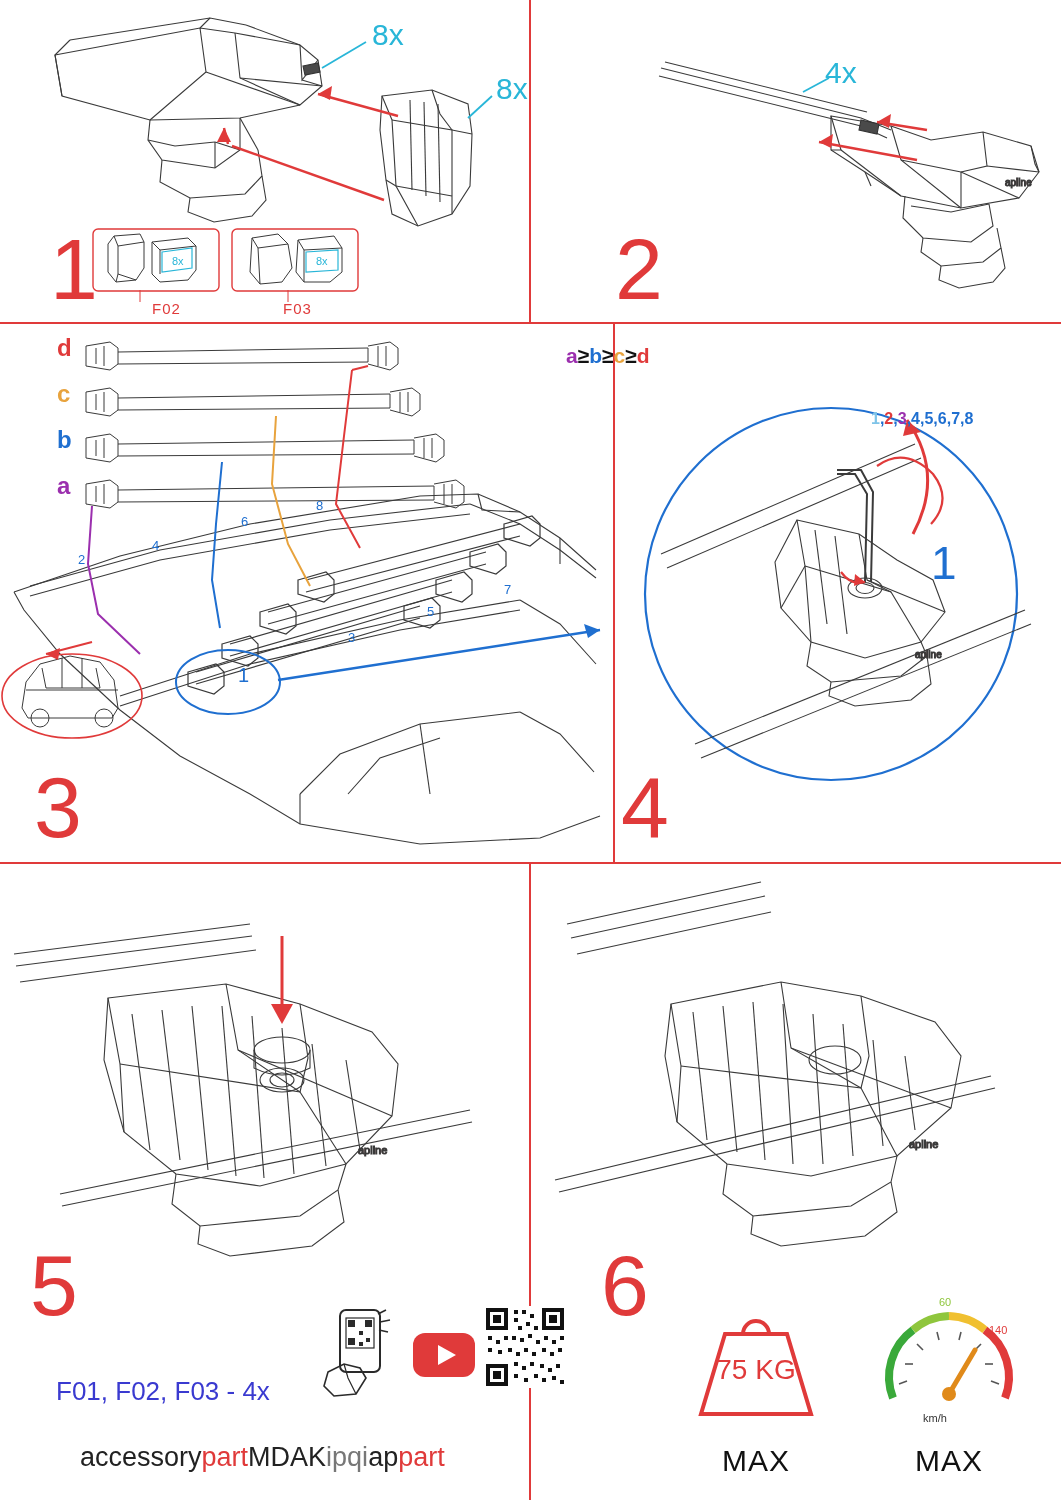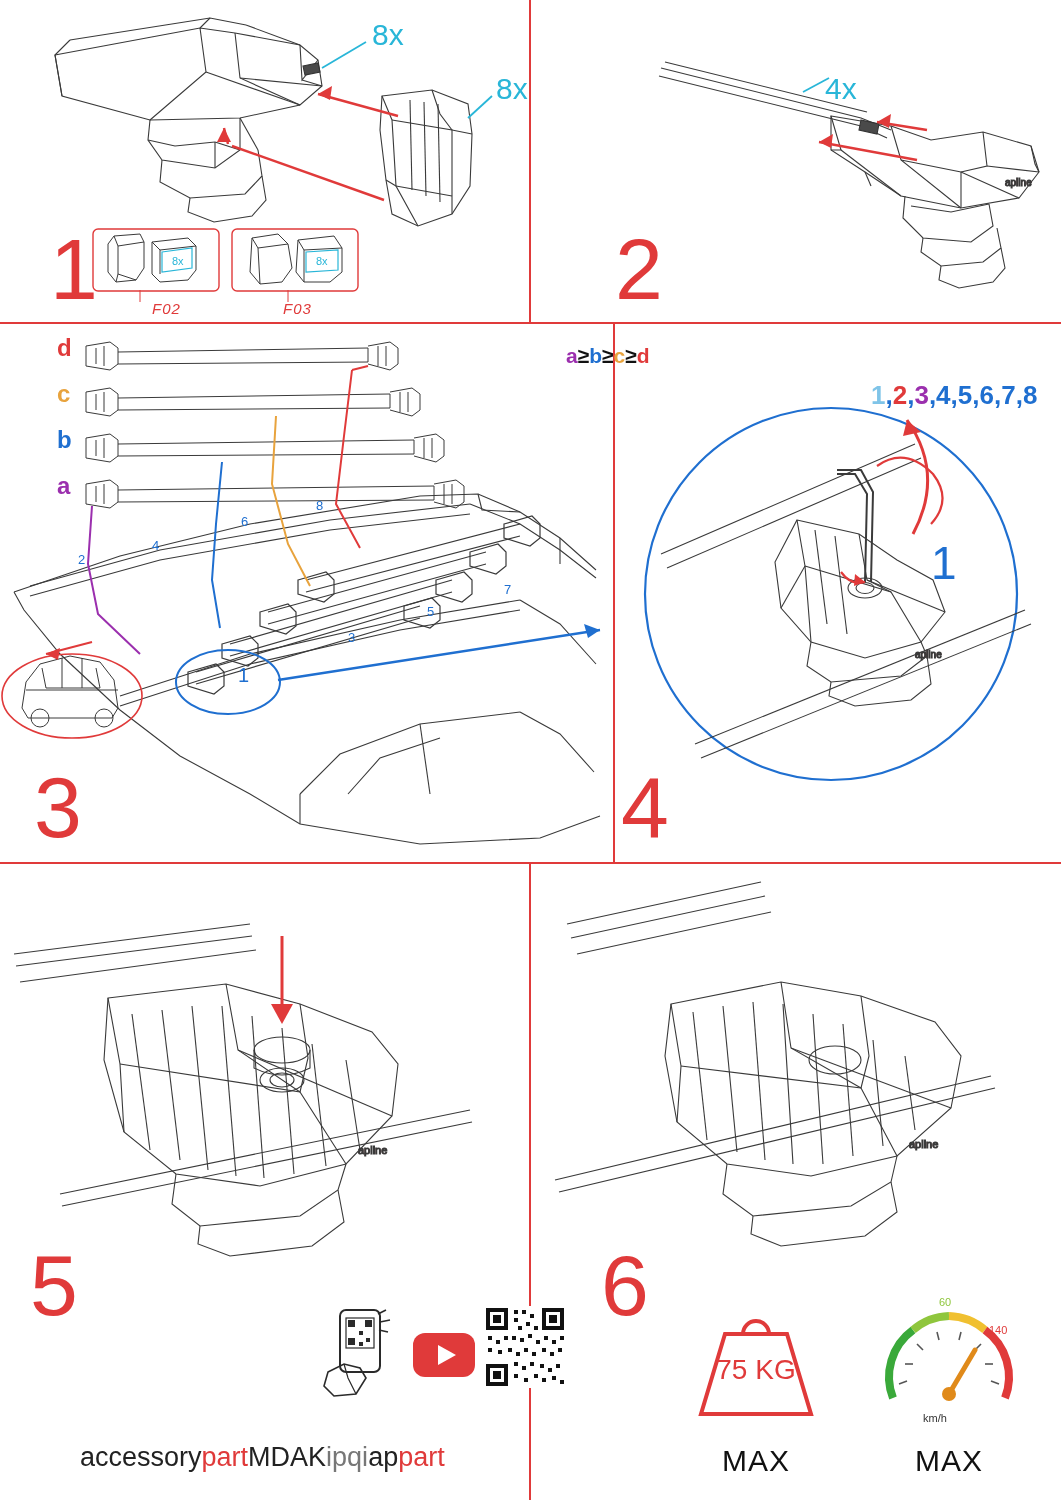--- a/index.html
+++ b/index.html
@@ -10,25 +10,25 @@
   .stepnum{position:absolute;font-family:"Liberation Sans",sans-serif;color:#e03a3a;font-weight:400;line-height:1;}
   .bignum{font-size:86px;}
   svg{display:block;overflow:visible;}
   .qty{position:absolute;color:#29b6d8;font-size:30px;font-family:"Liberation Sans",sans-serif;}
   .letter{position:absolute;font-size:24px;font-weight:bold;font-family:"Liberation Sans",sans-serif;}
   .la{color:#9b2fae;}
   .lb{color:#1f6fd0;}
   .lc{color:#e8a33d;}
   .ld{color:#e03a3a;}
   .ineq{position:absolute;font-size:21px;font-weight:bold;font-family:"Liberation Sans",sans-serif;}
-  .seq{position:absolute;font-size:26px;font-weight:bold;color:#1f6fd0;font-family:"Liberation Sans",sans-serif;}
+  .seq{position:absolute;font-size:16px;font-weight:bold;color:#1f6fd0;font-family:"Liberation Sans",sans-serif;margin-top:30px;}
   .posn{position:absolute;font-size:13px;color:#1f6fd0;font-family:"Liberation Sans",sans-serif;}
   .circnum{position:absolute;font-size:20px;color:#1f6fd0;font-family:"Liberation Sans",sans-serif;}
   .bigcirc1{position:absolute;font-size:46px;color:#1f6fd0;font-family:"Liberation Sans",sans-serif;}
-  .boxlabel{position:absolute;font-size:15px;color:#e03a3a;letter-spacing:1px;font-family:"Liberation Sans",sans-serif;font-style:italic;}
+  .boxlabel{position:absolute;font-size:15px;color:#e03a3a;letter-spacing:1px;font-family:"Liberation Sans",sans-serif;}
   .kitline{position:absolute;font-size:26px;color:#3a3ad0;font-family:"Liberation Sans",sans-serif;}
   .brandrow{position:absolute;display:flex;align-items:center;}
   .brand{font-size:27px;color:#222;font-family:"Liberation Sans",sans-serif;}
   .brand .red{color:#e03a3a;}
   .maxlabel{position:absolute;font-size:30px;color:#111;font-family:"Liberation Sans",sans-serif;letter-spacing:1px;}
   .kgtext{position:absolute;font-size:28px;color:#e03a3a;font-family:"Liberation Sans",sans-serif;}
   .gaugetxt{position:absolute;font-size:11px;font-family:"Liberation Sans",sans-serif;}
   .logo-ap{font-size:27px;color:#222;}
   .logo-ap .li{color:#e03a3a;}
 </style>
@@ -169,21 +169,21 @@
       </g>
       <g fill="#e03a3a">
         <path d="M346 122 L360 114 L358 128 Z"></path>
         <path d="M288 142 L302 134 L300 148 Z"></path>
       </g>
 
       <g stroke="#29b6d8" stroke-width="1.8" fill="none">
         <path d="M272 92 L298 78"></path>
       </g>
     </svg>
-    <div class="qty" style="left:294px;top:72px;">4x</div>
+    <div class="qty" style="left:294px;top:56px;">4x</div>
     <div class="stepnum bignum" style="left:84px;top:226px;">2</div>
   </div>
 
   <div style="position:absolute;left:0;top:324px;width:613px;height:538px;">
     <svg width="613" height="538" viewBox="0 0 613 538">
 
       <g fill="none" stroke="#3a3a3a" stroke-width="1">
 
         <path d="M86 22 L110 18 L118 24 L118 40 L110 46 L86 42 Z"></path>
         <path d="M118 28 L368 24 L368 38 L118 40"></path>
@@ -386,20 +386,21 @@
       </g>
 
       <g fill="none" stroke="#e03a3a" stroke-width="3">
         <path d="M282 72 L282 148"></path>
       </g>
       <path d="M282 160 L271 140 L293 140 Z" fill="#e03a3a"></path>
     </svg>
 
     <div class="stepnum bignum" style="left:30px;top:378px;">5</div>
 
+    <div class="kitline" style="left:56px;top:512px;">F01, F02, F03 - 4x</div>
 
     <svg style="position:absolute;left:322px;top:444px;" width="72" height="92" viewBox="0 0 72 92">
       <rect x="18" y="2" width="40" height="62" rx="6" fill="none" stroke="#2a2a2a" stroke-width="2"></rect>
       <rect x="24" y="10" width="28" height="30" fill="none" stroke="#2a2a2a" stroke-width="1.2"></rect>
       <g fill="#2a2a2a">
         <rect x="26" y="12" width="7" height="7"></rect>
           <rect x="43" y="12" width="7" height="7"></rect>
         <rect x="26" y="30" width="7" height="7"></rect>
           <rect x="37" y="23" width="4" height="4"></rect>
         <rect x="44" y="30" width="4" height="4"></rect>

